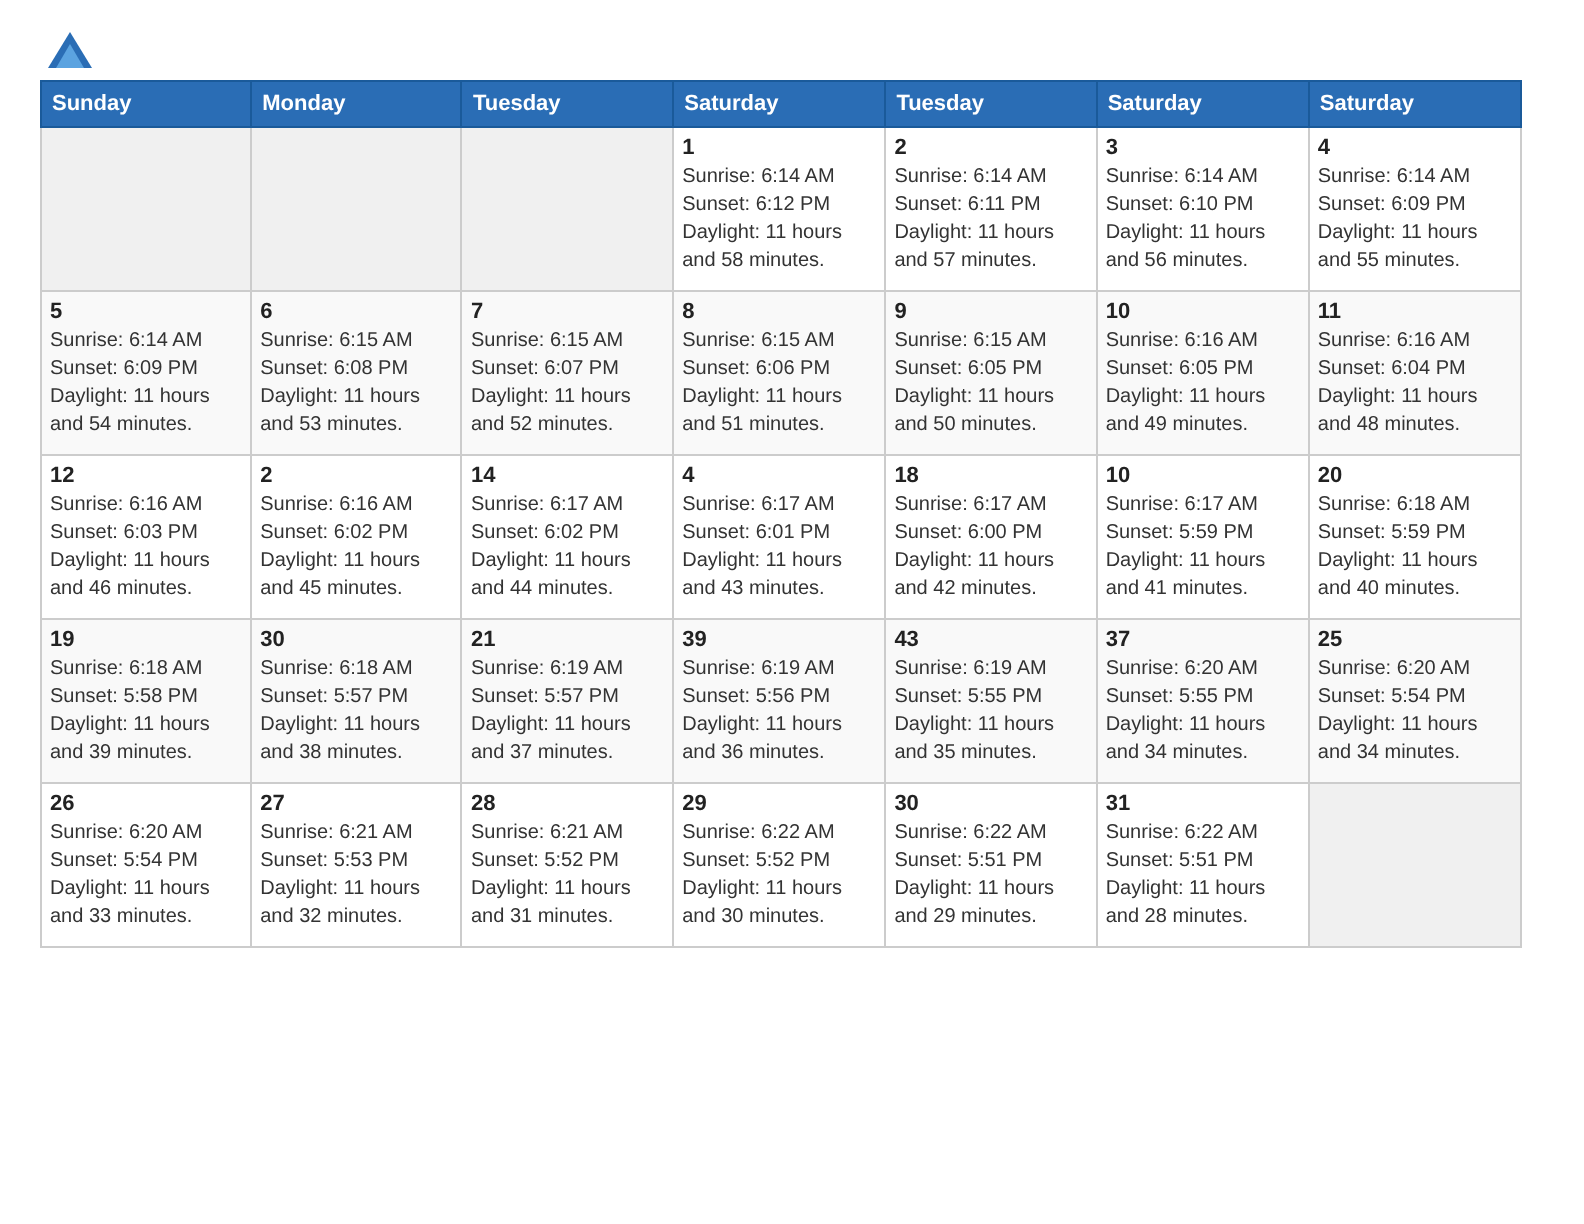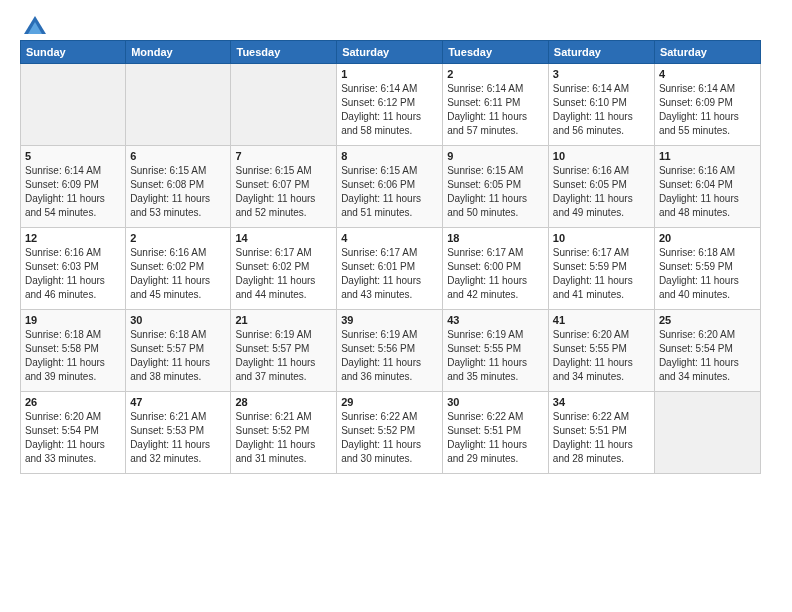--- a/index.html
+++ b/index.html
@@ -290,21 +290,21 @@
 and 36 minutes.</div>
           </td>
           <td>
             <span class="day-number">43</span>
             <div class="day-info" style="white-space: pre-line;">Sunrise: 6:19 AM
 Sunset: 5:55 PM
 Daylight: 11 hours
 and 35 minutes.</div>
           </td>
           <td>
-            <span class="day-number">41</span>
+            <span class="day-number">37</span>
             <div class="day-info" style="white-space: pre-line;">Sunrise: 6:20 AM
 Sunset: 5:55 PM
 Daylight: 11 hours
 and 34 minutes.</div>
           </td>
           <td>
             <span class="day-number">25</span>
             <div class="day-info" style="white-space: pre-line;">Sunrise: 6:20 AM
 Sunset: 5:54 PM
 Daylight: 11 hours
@@ -313,21 +313,21 @@
         </tr>
         <tr>
           <td>
             <span class="day-number">26</span>
             <div class="day-info" style="white-space: pre-line;">Sunrise: 6:20 AM
 Sunset: 5:54 PM
 Daylight: 11 hours
 and 33 minutes.</div>
           </td>
           <td>
-            <span class="day-number">47</span>
+            <span class="day-number">27</span>
             <div class="day-info" style="white-space: pre-line;">Sunrise: 6:21 AM
 Sunset: 5:53 PM
 Daylight: 11 hours
 and 32 minutes.</div>
           </td>
           <td>
             <span class="day-number">28</span>
             <div class="day-info" style="white-space: pre-line;">Sunrise: 6:21 AM
 Sunset: 5:52 PM
 Daylight: 11 hours
@@ -341,21 +341,21 @@
 and 30 minutes.</div>
           </td>
           <td>
             <span class="day-number">30</span>
             <div class="day-info" style="white-space: pre-line;">Sunrise: 6:22 AM
 Sunset: 5:51 PM
 Daylight: 11 hours
 and 29 minutes.</div>
           </td>
           <td>
-            <span class="day-number">34</span>
+            <span class="day-number">31</span>
             <div class="day-info" style="white-space: pre-line;">Sunrise: 6:22 AM
 Sunset: 5:51 PM
 Daylight: 11 hours
 and 28 minutes.</div>
           </td>
           <td class="empty"></td>
         </tr>
       </tbody>
   </table>
 </div>

